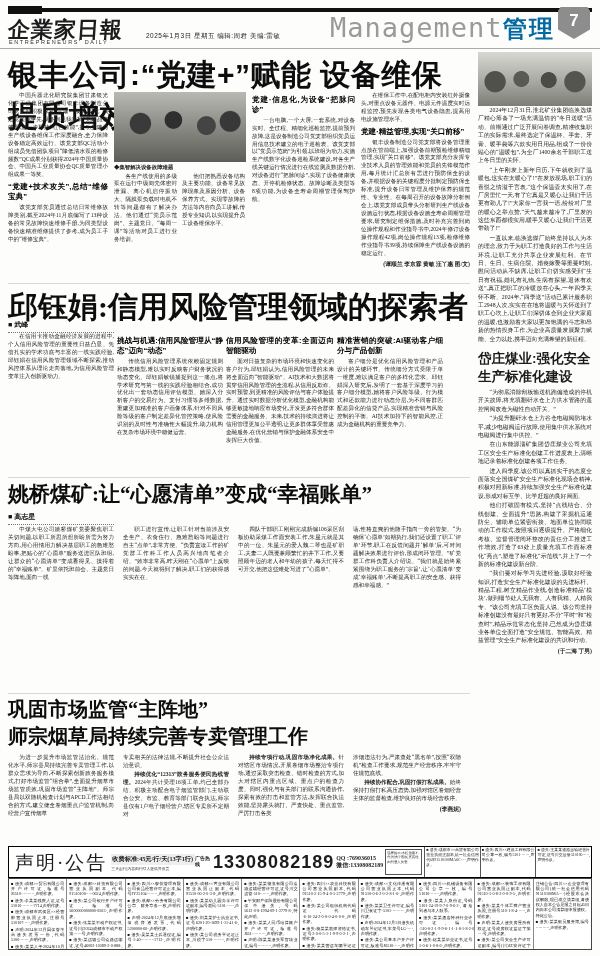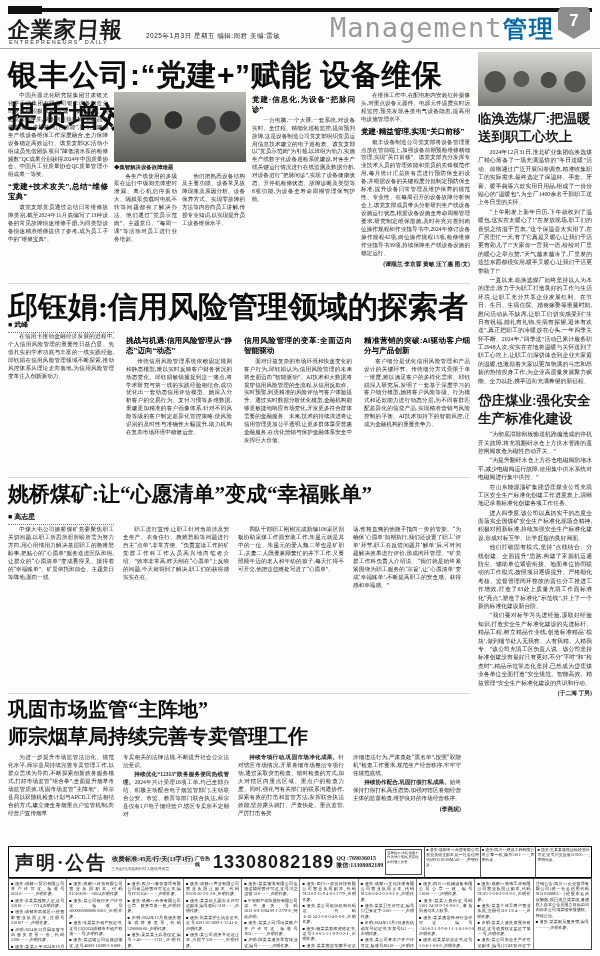--- a/index.html
+++ b/index.html
@@ -50,21 +50,21 @@
       radial-gradient(circle at 62% 52%, #4b4b47 0 10%, transparent 11%),
       radial-gradient(circle at 85% 55%, #55554f 0 10%, transparent 11%),
       linear-gradient(180deg,#d8d8d2 0%,#a8a8a2 55%,#7d7d78 100%);}
   .caption{font-size:5.4px;font-weight:bold;margin-top:1.5px;font-family:"Liberation Sans",sans-serif;}
   
   .rail{left:478px;top:52px;width:114px;height:792px;display:flex;flex-direction:column;}
   .rail-h{font-family:"Liberation Sans",sans-serif;font-weight:bold;font-size:13.5px;line-height:1.3;margin:4px 0 3px 0;}
   .rail-body{font-size:5.8px;line-height:1.45;text-align:justify;overflow:hidden;}
   
   .band{left:8px;top:846px;width:582px;height:30px;border:1.5px solid #000;display:flex;align-items:stretch;background:#fff;}
-  .band-title{font-size:19px;font-weight:700;letter-spacing:2px;padding:3px 4px 0 6px;white-space:nowrap;
+  .band-title{font-size:19px;font-weight:400;letter-spacing:2px;padding:3px 4px 0 6px;white-space:nowrap;
               font-family:"Liberation Serif",serif;}
   .band-fee{display:flex;flex-direction:column;justify-content:center;width:86px;}
   .band-fee .f1{font-size:6.2px;font-weight:bold;background:#eee;padding:1px;}
   .band-fee .f2{font-size:3.8px;color:#333;margin-top:1px;}
   .band-hot{display:flex;align-items:center;justify-content:center;}
   .band-hot .lbl{font-size:5px;font-weight:bold;width:18px;line-height:1.2;}
   .band-hot .num{font-size:18px;font-weight:bold;letter-spacing:1px;font-family:"Liberation Sans",sans-serif;}
   .band-contact{display:flex;flex-direction:column;justify-content:center;font-size:6px;font-weight:bold;
                 padding-left:2px;white-space:nowrap;}
   .band-note{width:34px;border:1px solid #555;margin:2px;font-size:3.4px;line-height:1.25;padding:1px;overflow:hidden;}
@@ -118,21 +118,21 @@
     <p class="para">在维保工作中,在配电柜内安装红外摄像头,对重点设备元器件、电源元件温度实时远程监控,预先发现各类电气设备隐患,提高用电设施管理水平。</p>
     <div class="subhead">党建·精益管理,实现“关口前移”</div>
     <p class="para">银丰设备制造公司党支部将设备管理重点放在管前端上,加强设备前期预检维修精细管理,实现“关口前移”。该党支部充分发挥专业技术人员的管理效能和党员的先锋模范作用,每月统计汇总所有需进行预防保全的设备,并根据设备的关键程度分批制定预防保全标准,提升设备日常管理及维护保养的规范性、专业性。在每周召开的设备故障分析例会上,该党支部成员带头分析研判生产线设备设施运行状态,根据设备设施全寿命周期管理要求,研究制定维保措施,及时补充完善到岗位操作规程和作业指导书中,2024年修订设备操作规程42项,岗位操作规程13项,检修维修作业指导书39项,持续保障生产线设备设施的稳定运行。</p>
     <div class="credit">(谭顺兰 李京霖 黄敏 汪丫惠 图/文)</div>
   </div>
 </div>
 <div class="abs hairline" style="top:283px;"></div>
 
 <div class="abs headline-serif" style="left:8px;top:287px;width:462px;font-size:30px;">邱钰娟:信用风险管理领域的探索者</div>
 <div class="abs byline" style="left:8px;top:320px;width:106px;">■ 武峰</div>
-<div class="abs cols" style="left:8px;top:333px;width:462px;height:142px;gap:12px;">
+<div class="abs cols" style="left:8px;top:333px;width:462px;height:142px;gap:3px;">
   <div class="col" style="width:106px;height:142px;">
     <p class="para">在信用卡推动金融经济发展的进程中,个人信用风险管理的重要性日益凸显。凭借扎实的学术功底与丰富的一线实践经验,邱钰娟在信用风险管理领域不断探索,推动风控体系从理论走向落地,为信用风险管理变革注入创新驱动力。</p>
   </div>
   <div class="col" style="width:106px;height:142px;">
     <div class="subhead">挑战与机遇:信用风险管理从“静态”迈向“动态”</div>
     <p class="para">传统信用风险管理系统依赖固定规则和静态模型,难以实时反映客户财务状况的动态变化。邱钰娟敏锐捕捉到这一痛点,将学术研究与第一线的实践经验相结合,成功优化出一套动态信用评估模型。她深入分析客户的交易行为、支付习惯等多维数据,重建更加精准的客户画像体系,针对不同风险等级的客户制定差异化管控策略,使风险识别的及时性与准确性大幅提升,助力机构在复杂市场环境中稳健运营。</p>
   </div>
   <div class="col" style="width:108px;height:142px;">
     <div class="subhead">信用风险管理的变革:全面迈向智能驱动</div>
     <p class="para">面对日益复杂的市场环境和快速变化的客户行为,邱钰娟认为,信用风险管理的未来将全面迈向“智能驱动”。AI技术和大数据将贯穿信用风险管理的全流程,从信用反欺诈、实时预警,到更精准的风险评估与客户体验提升。通过实时数据分析优化模型,金融机构能够更敏捷地响应市场变化,开发更多符合群体需要的金融服务。未来,技术的持续演进将让信用管理更加公平透明,让更多群体享受普惠金融服务,在优化营销与保护金融体系安全中发挥巨大价值。</p>
@@ -179,21 +179,20 @@
   </div>
   <div class="col" style="width:108px;height:88px;">
     <p class="para" style="text-indent:0;">涉烟违法行为,严肃查处“黑名单”,按照“双随机”检查工作要求,规范生产经营秩序,牢牢守住规范底线。</p>
     <p class="para"><b class="leadb">持续协作配合,巩固打假打私成果。</b><span>始终保持打假打私高压态势,加强对辖区卷烟经营主体的监督检查,维护良好的市场经营秩序。</span></p>
     <div class="credit">(李燕妮)</div>
   </div>
 </div>
 
 <div class="abs rail">
   <div class="photo2" style="width:114px;height:54px;flex:none;"></div>
-  <div class="rail-h">临涣选煤厂:把温暖送到职工心坎上</div>
   <div class="rail-body" style="height:238px;flex:none;">
     <div>
         <div class="para">2024年12月31日,淮北矿业集团临涣选煤厂精心筹备了一场充满温情的“冬日送暖”活动。前期通过广泛开展问卷调查,精准收集职工的实际需求,最终选定了保温杯、手套、牙膏、暖手袋等六款实用日用品,组成了一份份贴心的“温暖包”,为全厂1400余名干部职工送上冬日里的关怀。</div>
         <div class="para">“上午刚发上新年日历,下午就收到了温暖包,这实在太暖心了!”在发放现场,职工们的喜悦之情溢于言表,“这个保温壶太实用了,在厂房里忙一天,有了它真是又暖心,让我们干活更有劲儿了!”大家你一言我一语,纷纷对厂里的暖心之举点赞,“天气越来越冷了,厂里发的这些东西都很实用,暖手又暖心,让我们干活更带劲了!”</div>
         <div class="para">一直以来,临涣选煤厂始终坚持以人为本的理念,致力于为职工打造良好的工作与生活环境,让职工充分共享企业发展红利。在节日、生日、生病住院、婚丧嫁娶等重要时刻,慰问活动从不缺席,让职工们切实感受到“生日有祝福,婚礼有礼物,生病有探望,退休有欢送”,真正把职工的冷暖放在心头,一年四季关怀不断。2024年,“四季送”活动已累计服务职工2948人次,实实在在地将温暖与关怀送到了职工心坎上,让职工们深切体会到企业大家庭的温暖,也激励着大家以更加饱满的斗志和昂扬的热情投身工作,为企业高质量发展聚力赋能、全力以赴,携手迈向充满希望的新征程。</div>
       </div>
 
   </div>
   <div class="rail-h" style="margin-top:6px;">岱庄煤业:强化安全生产标准化建设</div>
   <div class="rail-body" style="flex:1;">

